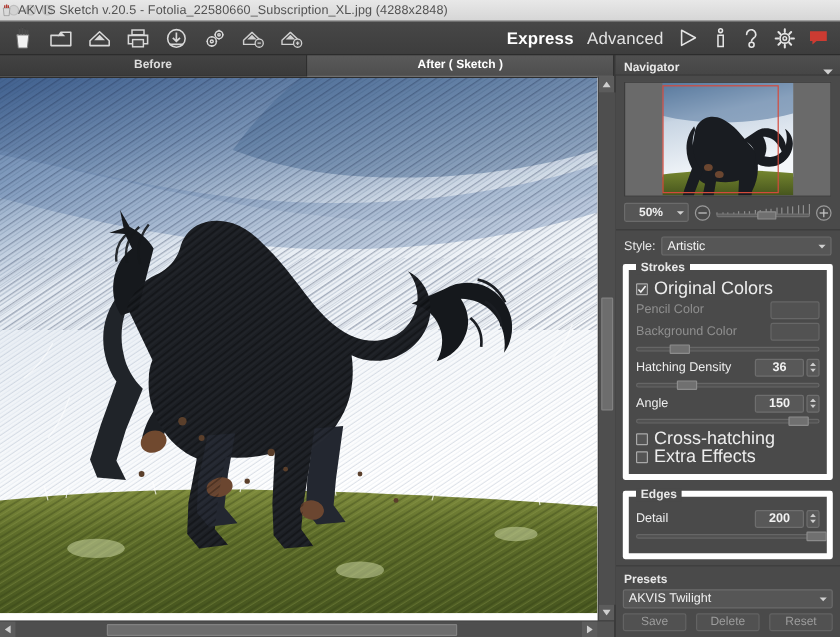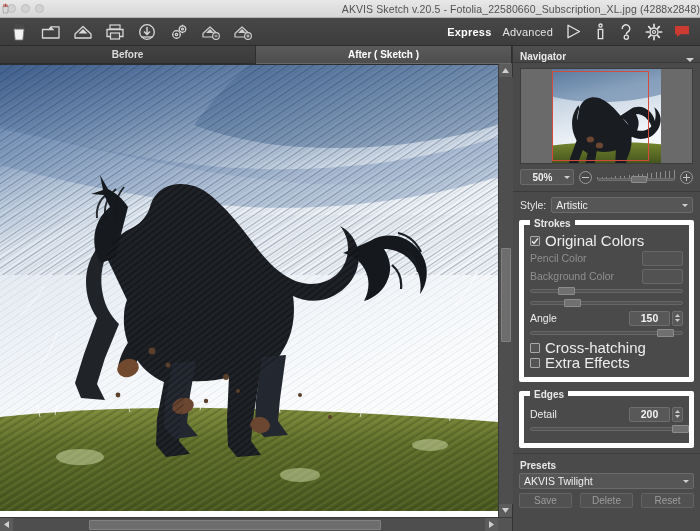--- a/index.html
+++ b/index.html
@@ -22,21 +22,21 @@
     background: linear-gradient(#e8e8e8, #d6d6d6);
     border-bottom: 1px solid #b4b4b4;
     display: flex; align-items: center;
     position: relative; flex: 0 0 18px;
   }
   .traffic { display: flex; gap: 5px; padding-left: 7px; }
   .tl { width: 9px; height: 9px; border-radius: 50%;
         background: #d2d2d2; border: 1px solid #bdbdbd; }
   .title-wrap {
     position: absolute; left: 0; right: 0; top: 0; bottom: 0;
-    display: flex; align-items: center; justify-content: space-between; gap: 4px;
+    display: flex; align-items: center; justify-content: flex-start; gap: 4px;
   }
   .title-text { font-size: 10.5px; color: #525252; letter-spacing: .1px; }
   .app-mini-icon { width: 11px; height: 11px; display: block; }
 
   
   .toolbar {
     height: 28px; flex: 0 0 28px;
     background: linear-gradient(#474747, #3d3d3d);
     border-bottom: 1px solid #2c2c2c;
     display: flex; align-items: center;
@@ -47,21 +47,21 @@
   .ticon {
     width: 26px; height: 24px;
     display: flex; align-items: center; justify-content: center;
     border-radius: 3px;
   }
   .ticon svg { display: block; }
   .toolbar-right {
     margin-left: auto; display: flex; align-items: center; gap: 11px;
     padding-right: 2px;
   }
-  .mode-btn { font-size: 11px; color: #e3e3e3; letter-spacing: .2px; }
+  .mode-btn { font-size: 14px; color: #e3e3e3; letter-spacing: .2px; }
   .mode-btn.active { font-weight: bold; color: #ffffff; }
   .ricon { display: flex; align-items: center; justify-content: center; }
 
   
   .body { flex: 1 1 auto; display: flex; min-height: 0; }
 
   
   .canvas-col { width: 512px; display: flex; flex-direction: column; min-width: 0; }
 
   .tabs { height: 18px; flex: 0 0 18px; display: flex; background: #3f3f3f; justify-content: space-between; }
@@ -632,20 +632,34 @@
           <div class="param-row">
             <span class="param-lbl dim">Background Color</span>
             <span class="colorwell"></span>
           </div>
 
           <div class="slider">
             <div class="strack"></div>
             <div class="sthumb" style="left:18%"></div>
           </div>
 
+          <div class="param-row">
+            <span class="param-lbl">Hatching Density</span>
+            <span class="spin">
+              <span>36</span>
+            </span>
+            <span class="stepper">
+              <svg width="5" height="3" viewBox="0 0 5 3">
+                  <path d="M2.5 0L5 3H0z" fill="#ccc"></path>
+                </svg>
+              <svg width="5" height="3" viewBox="0 0 5 3">
+                  <path d="M2.5 3L0 0h5z" fill="#ccc"></path>
+                </svg>
+            </span>
+          </div>
           <div class="slider">
             <div class="strack"></div>
             <div class="sthumb" style="left:22%"></div>
           </div>
 
           <div class="param-row">
             <span class="param-lbl">Angle</span>
             <span class="spin">
               <span>150</span>
             </span>

